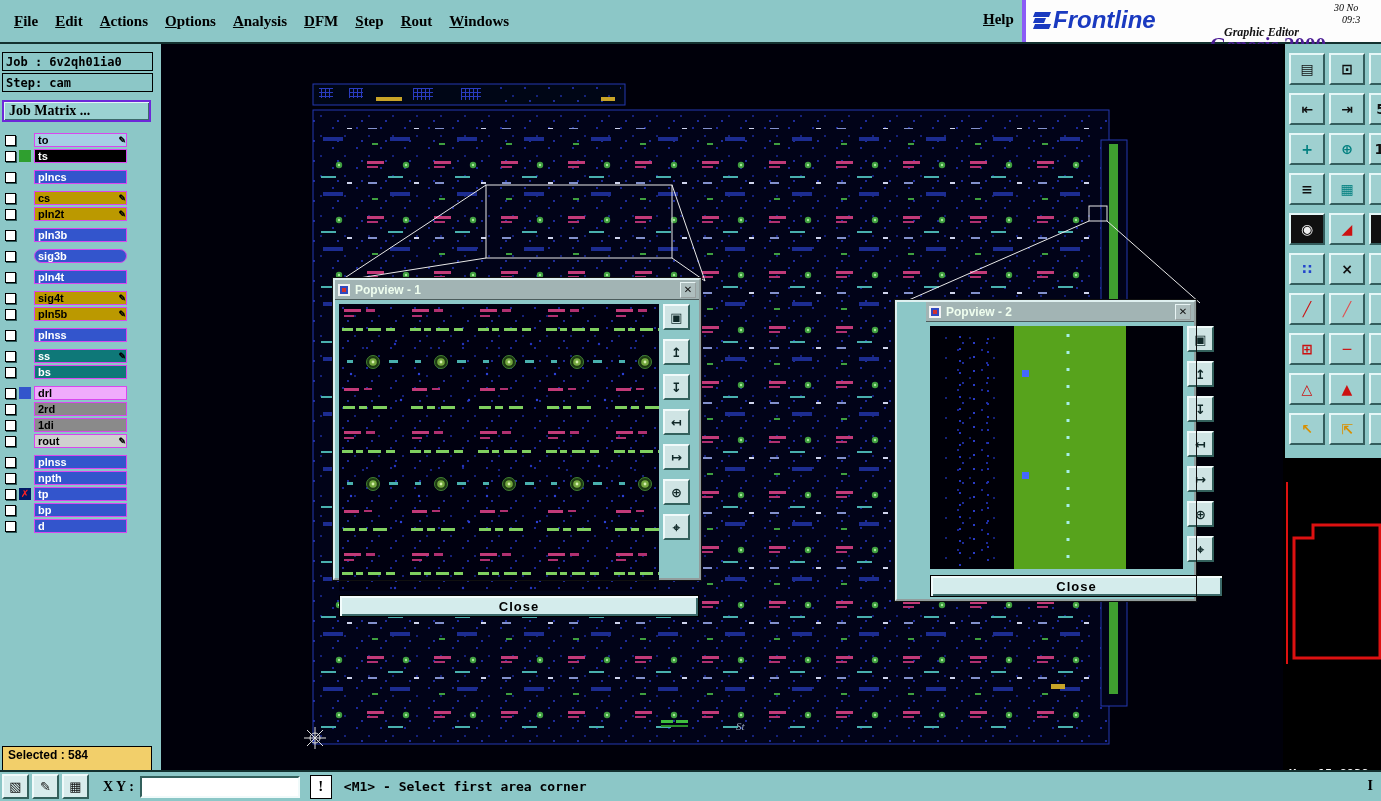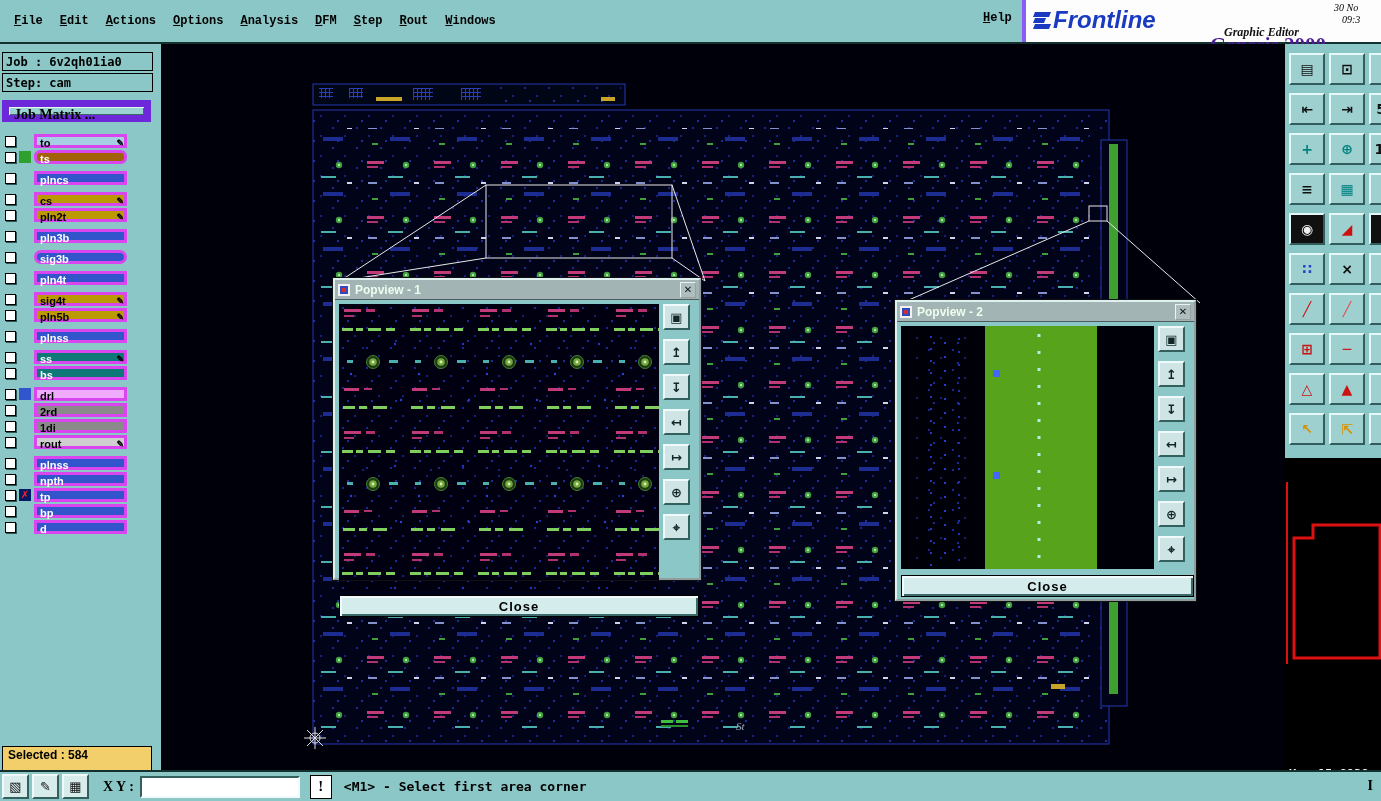--- a/index.html
+++ b/index.html
@@ -3,49 +3,49 @@
 <meta charset="utf-8">
 <style>
   *{margin:0;padding:0;box-sizing:border-box;}
   html,body{width:1381px;height:801px;overflow:hidden;background:#8cc7c7;
     font-family:"Liberation Sans",sans-serif;position:relative;}
   .abs{position:absolute;}
 
   
   .menubar{left:0;top:0;width:1381px;height:44px;background:#8cc7c7;border-bottom:2px solid #13312f;}
   .menu-items{position:absolute;left:14px;top:0;height:42px;display:flex;align-items:center;gap:17px;}
-  .menu-item{display:inline-block;font-family:Liberation Mono, monospace;font-weight:bold;font-size:12px;color:#000;cursor:default;}
+  .menu-item{display:inline-block;font-family:Liberation Serif, serif;font-weight:bold;font-size:15px;color:#000;cursor:default;}
   .menu-item::first-letter{text-decoration:underline;}
   .help-item{position:absolute;left:983px;top:11px;}
   .logo-panel{position:absolute;left:1022px;top:0;width:420px;height:42px;background:#fdfdfd;border-left:4px solid #8b5cf6;}
   .logo{position:absolute;left:8px;top:6px;display:flex;align-items:center;}
   .logo-e{display:inline-block;margin-right:3px;}
   .logo-e i{display:block;height:5px;background:#1a3ac0;margin:1px 0;width:16px;transform:skewX(-22deg);}
   .logo-e i:nth-child(2){width:11px;}
   .logo-text{font:bold italic 24px "Liberation Sans",sans-serif;color:#1a3ac0;letter-spacing:0px;}
   .product-title{position:absolute;left:184px;top:1px;font:bold 21px "Liberation Serif",serif;color:#4c1d95;margin-top:32px;}
   .product-sub{position:absolute;left:198px;top:25px;font:bold italic 12px "Liberation Serif",serif;color:#111;}
   .hdr-date{position:absolute;left:308px;top:2px;font:italic 10px "Liberation Serif",serif;}
   .hdr-time{position:absolute;left:316px;top:14px;font:italic 10px "Liberation Serif",serif;}
 
   
   .sidebar{left:0;top:44px;width:155px;height:726px;background:#8cc7c7;}
   .job-box{margin:8px 2px 2px 2px;border:1px solid #000;height:19px;padding:2px 3px;
     font:bold 12px "DejaVu Sans Mono",monospace;white-space:nowrap;background:#8cc7c7;}
   .job-box.second{margin-top:2px;}
-  .matrix-btn{margin:6px 2px 0 2px;height:22px;width:149px;background:#9bd2d2;border:7px solid #6d28d9;
+  .matrix-btn{margin:6px 2px 0 2px;height:22px;width:149px;background:#9bd2d2;border:2px solid #6d28d9;
     box-shadow:inset 1px 1px 0 #e2f5f5,inset -1px -1px 0 #3c6a6a;
     font:bold 14px "Liberation Serif",serif;text-align:left;padding-left:5px;cursor:default;}
   .layer-list{margin-top:10px;}
   .layer-row{display:flex;align-items:center;height:16px;padding-left:5px;}
   .layer-row.gap{margin-top:5px;}
   .chk{width:11px;height:11px;background:#fff;border:1px solid #000;box-shadow:1px 1px 0 #2c5555;flex:0 0 auto;}
   .ind{width:12px;height:12px;margin-left:3px;flex:0 0 auto;font:bold 10px/12px "DejaVu Sans",sans-serif;
     color:#ff2222;text-align:center;background:transparent;}
-  .lbar{flex:1;height:14px;border:3px solid #d946ef;margin-left:3px;margin-right:28px;position:relative;
+  .lbar{flex:1;height:14px;border:1px solid #d946ef;margin-left:3px;margin-right:28px;position:relative;
     font:bold 11px/12px "Liberation Sans",sans-serif;padding-left:3px;white-space:nowrap;overflow:visible;}
   .pencil{position:absolute;right:0px;top:0px;font-size:9px;line-height:12px;color:#000;}
   .selected-box{position:absolute;left:2px;top:702px;width:150px;height:32px;background:#f2cf6a;
     border:1px solid #000;font:bold 12px/17px "Liberation Sans",sans-serif;padding-left:5px;}
 
   
   .canvas{left:161px;top:44px;width:1128px;height:726px;background:#000006;overflow:hidden;}
 
   
   .right-col{left:1283px;top:44px;width:98px;height:726px;background:#8cc7c7;border-left:2px solid #000;overflow:hidden;}
@@ -71,21 +71,21 @@
   .pv-btn{width:27px;height:26px;margin-bottom:9px;background:#cfe4e4;
     border-top:2px solid #f0fafa;border-left:2px solid #f0fafa;
     border-right:2px solid #33605c;border-bottom:2px solid #33605c;
     display:flex;align-items:center;justify-content:center;padding:0;cursor:default;}
   .pv-ic{font:bold 13px "DejaVu Sans",sans-serif;color:#102828;line-height:1;}
   .pop-close{display:block;margin:4px;height:22px;background:#d4ecec;border:1px solid #000;
     box-shadow:inset 2px 2px 0 #f2fcfc,inset -2px -2px 0 #3c6a6a;
     font:bold 13px "Liberation Sans",sans-serif;letter-spacing:1px;cursor:default;}
   .pv1{left:333px;top:278px;width:368px;height:302px;}
   .pv1 .pop-close{width:360px;}
-  .pv2{left:895px;top:300px;width:301px;height:301px;}
+  .pv2{left:895px;top:300px;width:301px;height:301px;padding-left:29px;}
   .pv2 .pop-close{width:293px;}
   .viewport{background:#000;flex:0 0 auto;}
 
   
   .statusbar{left:0;top:770px;width:1381px;height:31px;background:#8cc7c7;border-top:2px solid #13312f;
     display:flex;align-items:center;}
   .sb-tools{display:flex;margin-left:2px;gap:3px;}
   .sb-btn{width:27px;height:25px;background:#d8ecec;
     border-top:2px solid #f0fafa;border-left:2px solid #f0fafa;
     border-right:2px solid #33605c;border-bottom:2px solid #33605c;
@@ -151,21 +151,21 @@
       <span class="chk"></span>
       <span class="ind"></span>
       <span class="lbar" style="background: rgb(166, 207, 228); color: rgb(0, 0, 0);">
         <span>to</span>
         <span class="pencil">✎</span>
       </span>
     </div>
       <div class="layer-row">
       <span class="chk"></span>
       <span class="ind" style="background: rgb(47, 159, 47);"></span>
-      <span class="lbar" style="background: #a16207; color: rgb(255, 255, 255); border-radius: 6px;">
+      <span class="lbar" style="background: #000000; color: rgb(255, 255, 255);">
         <span>ts</span>
         <span class="pencil"></span>
       </span>
     </div>
       <div class="layer-row gap">
       <span class="chk"></span>
       <span class="ind"></span>
       <span class="lbar" style="background: rgb(51, 85, 204); color: rgb(255, 255, 255);">
         <span>plncs</span>
         <span class="pencil"></span>

